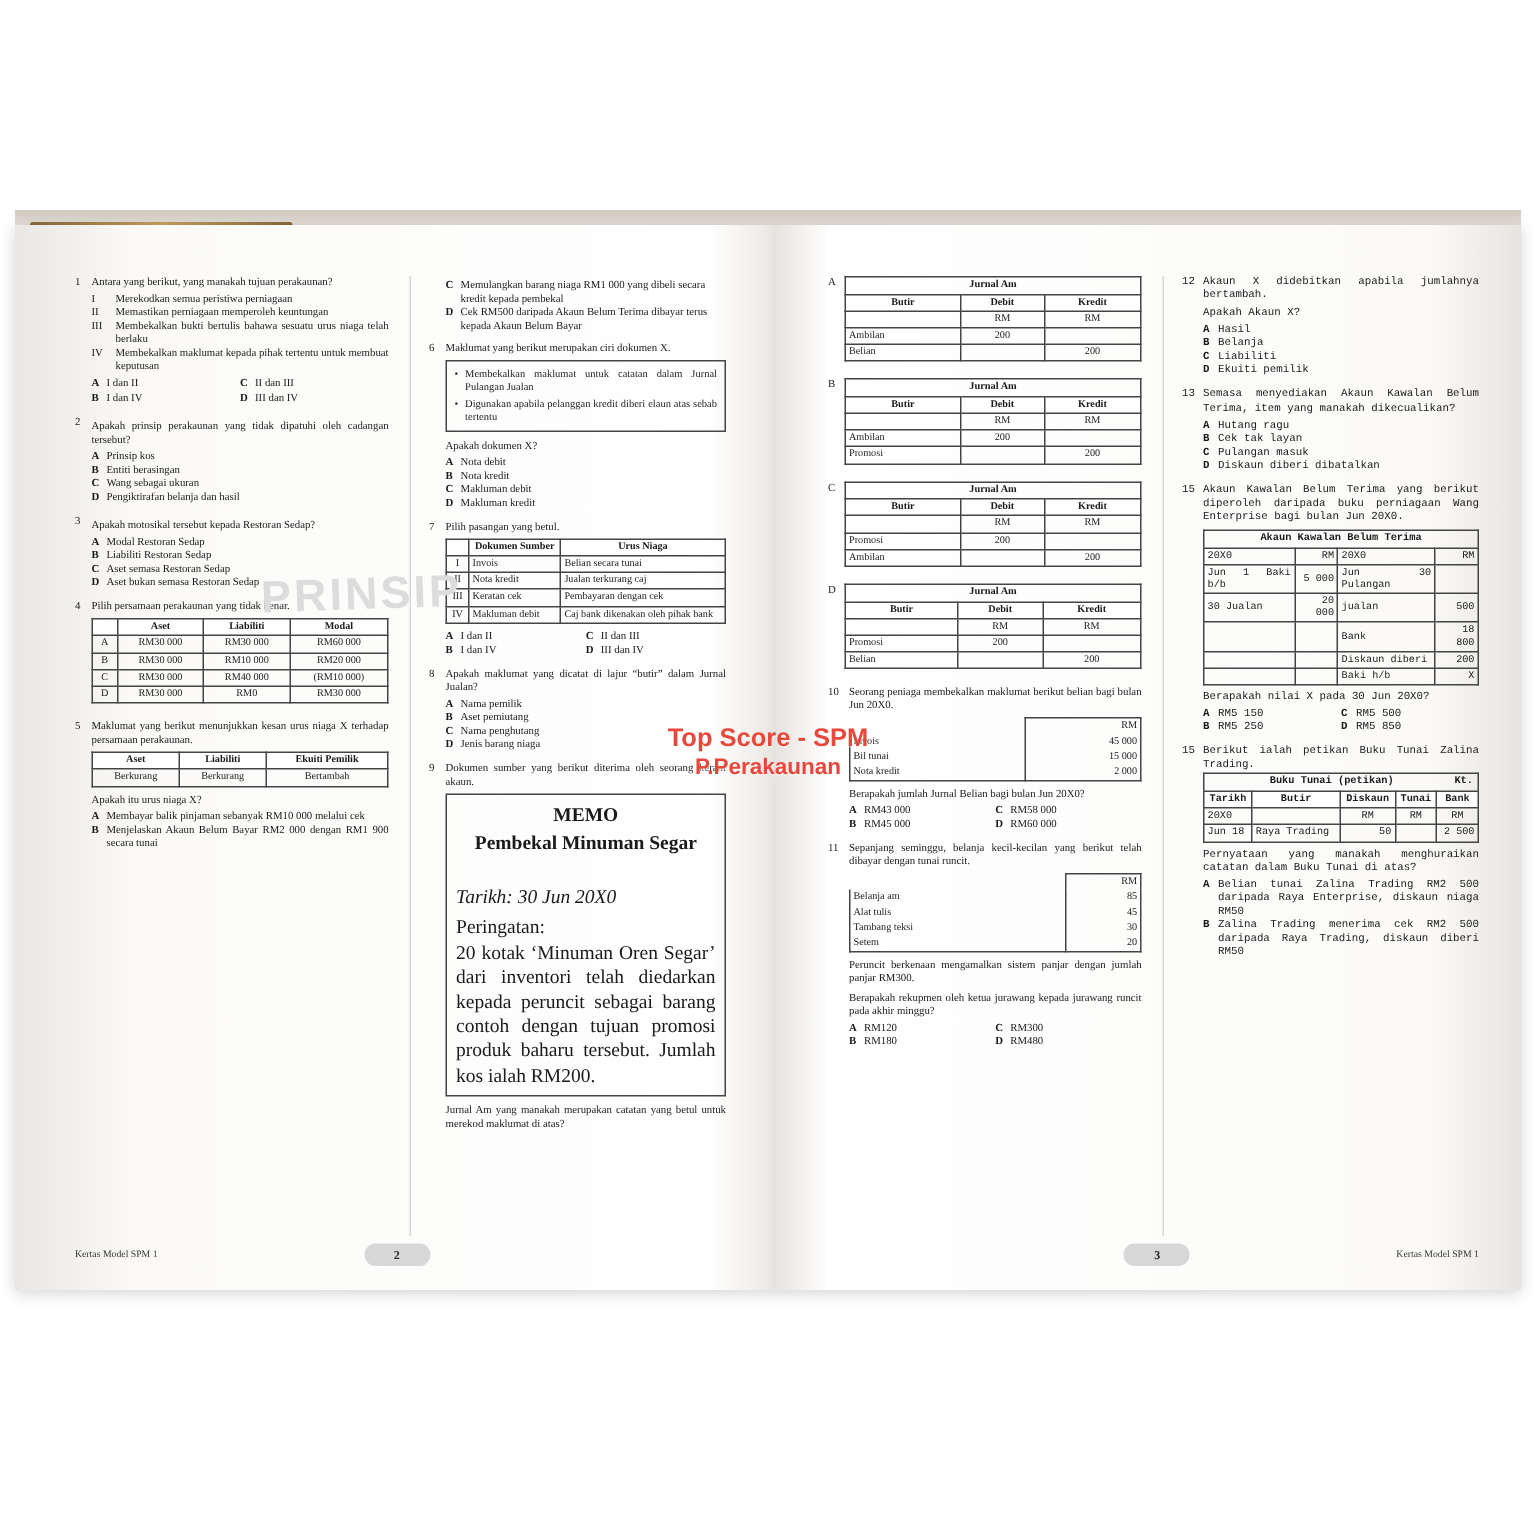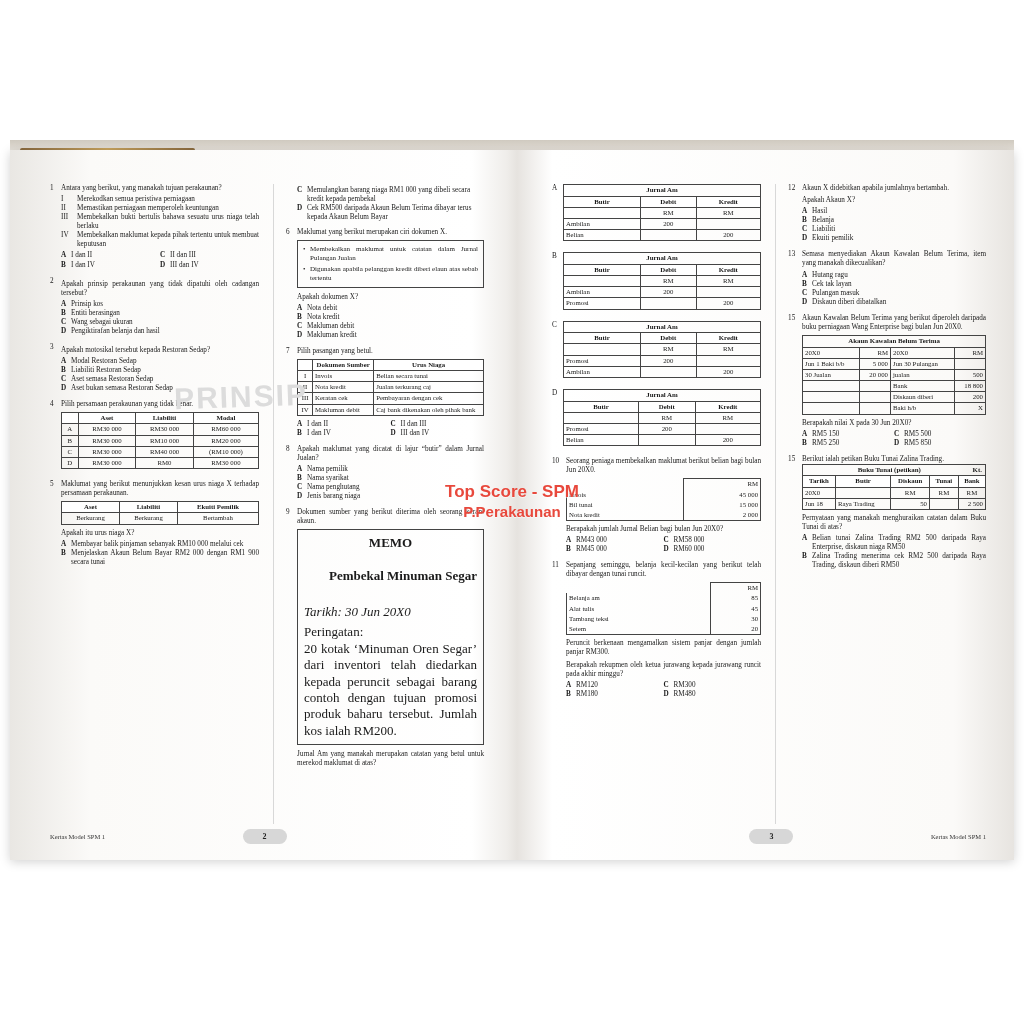--- a/index.html
+++ b/index.html
@@ -33,21 +33,21 @@
     position:absolute;top:0;height:710px;
     padding:34px 26px 0 26px;
     box-sizing:border-box;
   }
   .page.left{left:14px;width:486px;}
   .page.right{left:516px;width:486px;}
 
   .cols{display:flex;gap:14px;height:640px;}
   .col{width:226px;font-size:7.2px;line-height:1.26;color:#1a1a1a;}
   .page.left .cols .col:nth-child(2){border-left:1px solid #d8d8d8;padding-left:12px;width:214px;}
-  .page.right .cols .col:nth-child(2){border-left:1px solid #d8d8d8;padding-left:12px;width:214px;}
+  .page.right .cols .col:nth-child(2){border-left:1px solid #d8d8d8;padding-left:12px;width:214px;font-family:Liberation Mono, monospace;}
 
   .q{display:flex;margin-bottom:7px;}
   .q .num{width:11px;flex:0 0 11px;text-align:left;}
   .q .body{flex:1;text-align:justify;}
   .opts{margin-top:2px;}
   .opt{display:flex;}
   .opt .l{width:10px;flex:0 0 10px;font-weight:bold;}
   .opt .t{flex:1;}
   .opt2{display:flex;}
   .opt2 .half{width:50%;display:flex;}
@@ -60,21 +60,21 @@
 
   table{border-collapse:collapse;width:100%;font-size:6.8px;margin:3px 0 4px 0;}
   table td,table th{border:1px solid #444;padding:1px 2px;line-height:1.2;}
   th{font-weight:bold;text-align:center;background:#fff;}
   td.c{text-align:center;}
   td.r{text-align:right;}
   .tbl-title{text-align:center;font-weight:bold;border:1px solid #444;border-bottom:none;padding:1px;font-size:6.9px;}
   .boxed{border:1px solid #444;padding:4px 5px;margin:3px 0 5px 0;font-size:7px;}
   .memo{border:1px solid #444;padding:5px 6px;margin:3px 0 5px 0;font-size:13px;}
   .memo .t1{text-align:center;font-weight:bold;}
-  .memo .t2{text-align:right;font-weight:bold;margin-top:16px;}
+  .memo .t2{text-align:center;font-weight:bold;margin-top:2px;}
   .memo .t3{margin-top:20px;font-style:italic;}
   .nb{border:none!important;}
   .footer{
     position:absolute;bottom:16px;left:26px;right:26px;
     display:flex;align-items:center;font-size:6.5px;color:#333;
   }
   .pagepill{
     width:44px;height:15px;border-radius:8px;background:#d7d7d7;
     display:flex;align-items:center;justify-content:center;
     font-size:8px;font-weight:bold;color:#222;
@@ -390,21 +390,21 @@
             <div class="num">8</div>
             <div class="body">
               <div>Apakah maklumat yang dicatat di lajur “butir” dalam Jurnal Jualan?</div>
               <div class="opts">
                 <div class="opt">
                     <div class="l">A</div>
                     <div class="t">Nama pemilik</div>
                   </div>
                 <div class="opt">
                     <div class="l">B</div>
-                    <div class="t">Nama syarikat</div>
+                    <div class="t">Aset pemiutang</div>
                   </div>
                 <div class="opt">
                     <div class="l">C</div>
                     <div class="t">Nama penghutang</div>
                   </div>
                 <div class="opt">
                     <div class="l">D</div>
                     <div class="t">Jenis barang niaga</div>
                   </div>
               </div>

